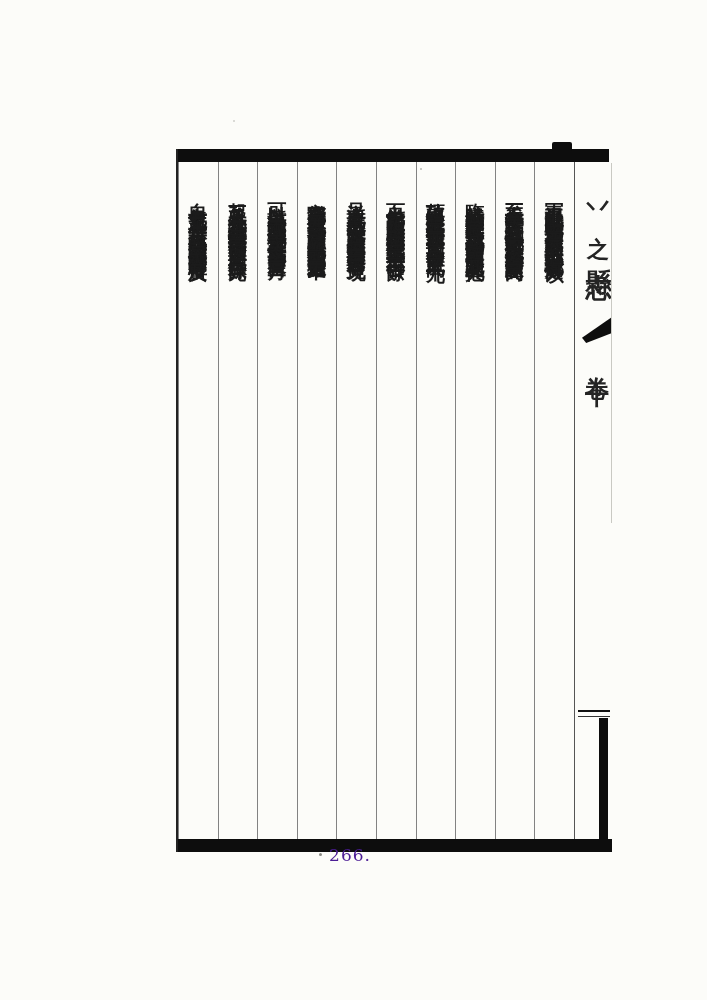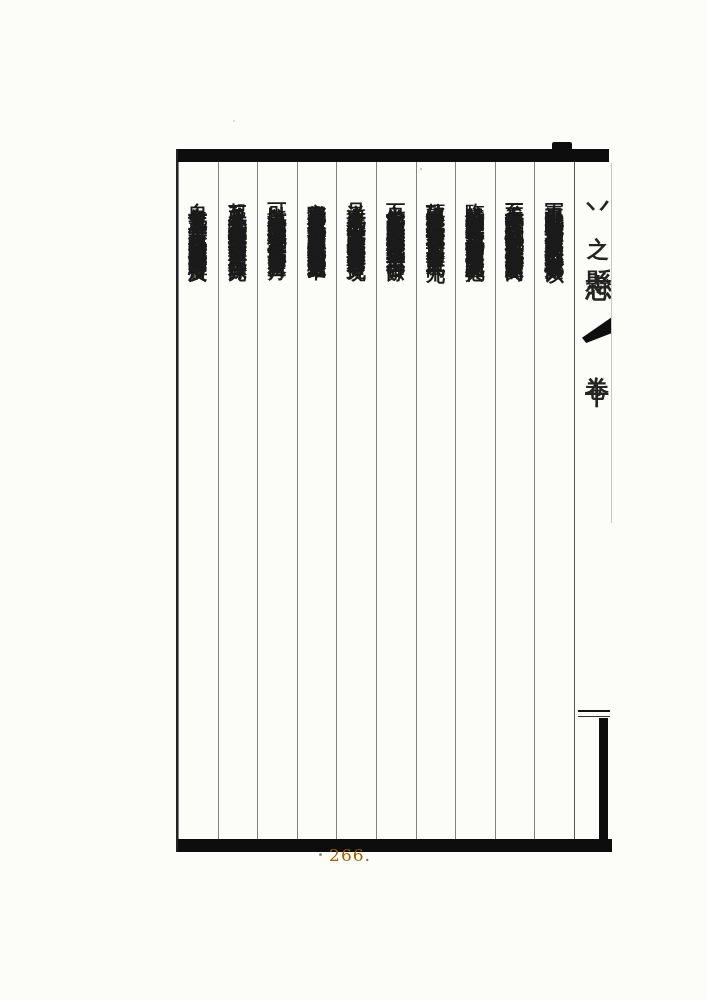--- a/index.html
+++ b/index.html
@@ -48,21 +48,21 @@
   .spine-box{
     position:absolute;left:2px;top:548px;width:32px;height:128px;
     border-top:2px solid #111;box-sizing:border-box;
   }
   .spine-box .inner-top{position:absolute;left:0;top:4px;width:100%;height:1px;background:#333;}
   .spine-box .thick{position:absolute;right:2px;top:6px;width:9px;height:122px;background:#0d0d0d;}
   .edge-faint{position:absolute;left:611px;top:163px;width:1px;height:360px;background:#c9c9c3;}
   
   .pageno{
     position:absolute;left:295px;top:845px;width:110px;text-align:center;
-    font-size:17px;color:#a16207;letter-spacing:1px;
+    font-size:17px;color:#4c1d95;letter-spacing:1px;
   }
   .speck{position:absolute;background:#8a8a84;border-radius:50%;}
   .speck-a{left:319px;top:853px;width:3px;height:3px;}
   .speck-b{left:420px;top:168px;width:2px;height:2px;opacity:.6;}
   .speck-c{left:233px;top:120px;width:2px;height:2px;opacity:.4;}
 </style>
 </head>
 <body>
 
 <div class="screenshot">

